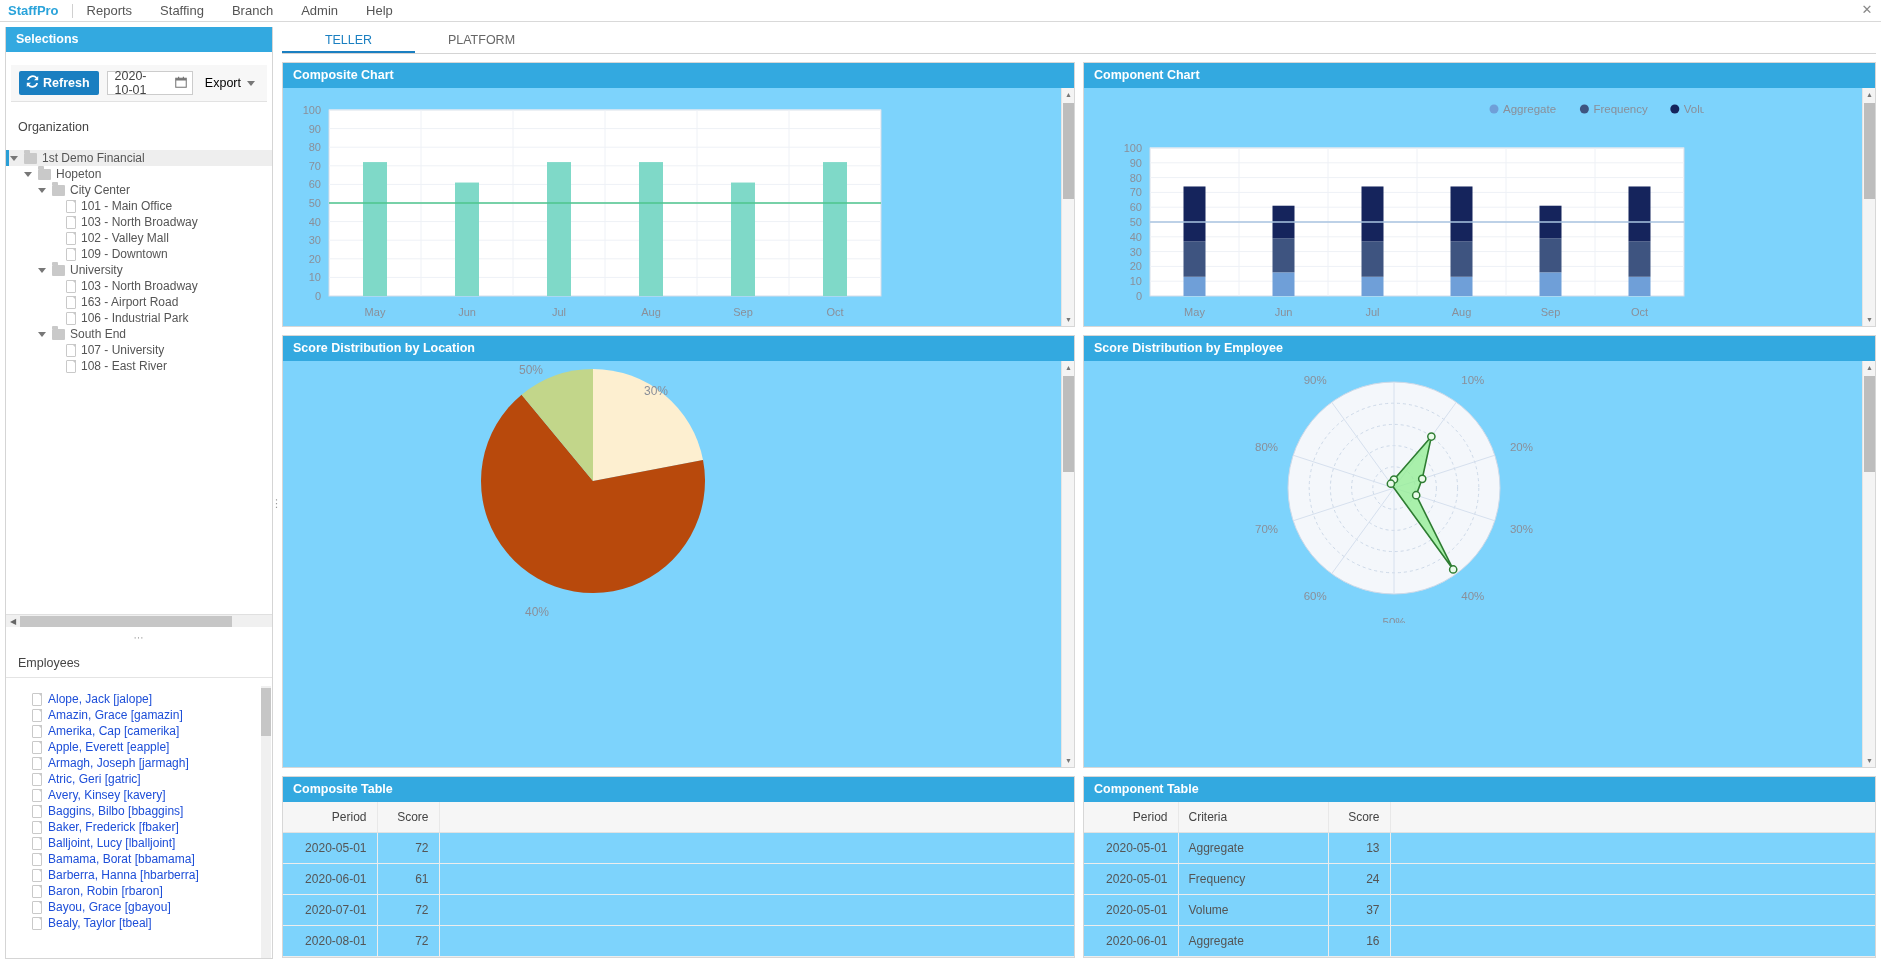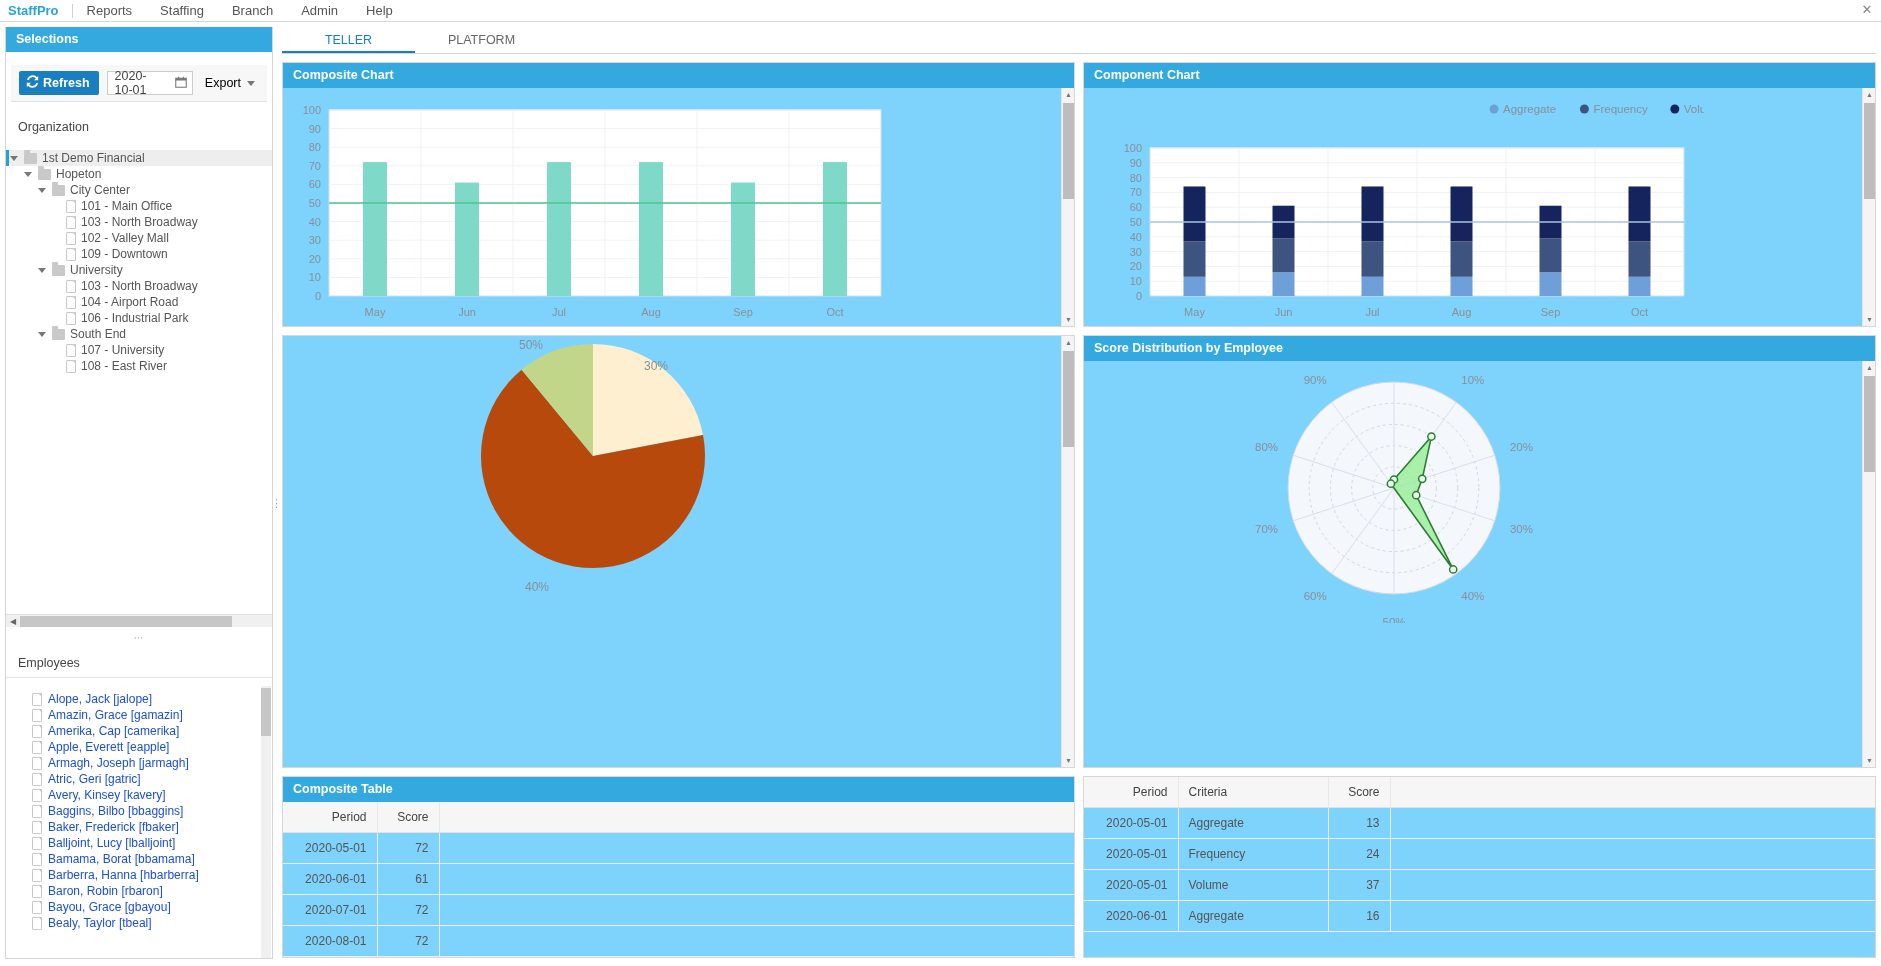--- a/index.html
+++ b/index.html
@@ -447,21 +447,21 @@
           <span>University</span>
         </div>
         <div class="tree-node" style="padding-left: 46px;">
           <span class="twisty blank"></span>
           <span class="ic-file"></span>
           <span>103 - North Broadway</span>
         </div>
         <div class="tree-node" style="padding-left: 46px;">
           <span class="twisty blank"></span>
           <span class="ic-file"></span>
-          <span>104 - Airport Road</span>
+          <span>163 - Airport Road</span>
         </div>
         <div class="tree-node" style="padding-left: 46px;">
           <span class="twisty blank"></span>
           <span class="ic-file"></span>
           <span>106 - Industrial Park</span>
         </div>
         <div class="tree-node" style="padding-left: 32px;">
           <span class="twisty"></span>
           <span class="ic-folder"></span>
           <span>South End</span>
@@ -682,20 +682,21 @@
             </svg>
           <div class="vscroll">
             <div class="up">▲</div>
             <div class="thumb"></div>
             <div class="down">▼</div>
           </div>
         </div>
       </div>
 
       <div class="card">
+        <div class="panel-header">Score Distribution by Location</div>
         <div class="card-body">
           <svg id="svg-pie" class="chart-svg" width="620" height="262" viewBox="0 0 620 262">
               <path d="M 310 120 L 310 8 A 112 112 0 0 1 420.01617208161315 99.01329276639883 Z" fill="#fdefd0"></path>
               <path d="M 310 120 L 420.01617208161315 99.01329276639883 A 112 112 0 1 1 238.60851314814676 33.702516809111586 Z" fill="#b8490c"></path>
               <path d="M 310 120 L 238.60851314814676 33.702516809111586 A 112 112 0 0 1 310 8 Z" fill="#c2d68a"></path>
               <text x="373" y="34" text-anchor="middle" font-family="&quot;Liberation Sans&quot;, sans-serif" font-size="12" fill="#8a8f99">30%</text>
               <text x="254" y="255" text-anchor="middle" font-family="&quot;Liberation Sans&quot;, sans-serif" font-size="12" fill="#8a8f99">40%</text>
               <text x="248" y="13" text-anchor="middle" font-family="&quot;Liberation Sans&quot;, sans-serif" font-size="12" fill="#8a8f99">50%</text>
             </svg>
           <div class="vscroll">
@@ -782,20 +783,21 @@
                   <td class="ctr-period">2020-08-01</td>
                   <td class="ctr-score">72</td>
                   <td class="filler"></td>
                 </tr>
               </tbody>
             </table>
         </div>
       </div>
 
       <div class="card">
+        <div class="panel-header">Component Table</div>
         <div class="card-body">
           <table class="dt" id="tbl-component">
               <thead>
                 <tr>
                   <th class="ctr-period">Period</th>
                   <th class="ctr-crit">Criteria</th>
                   <th class="ctr-score">Score</th>
                   <th class="filler"></th>
                 </tr>
               </thead>

